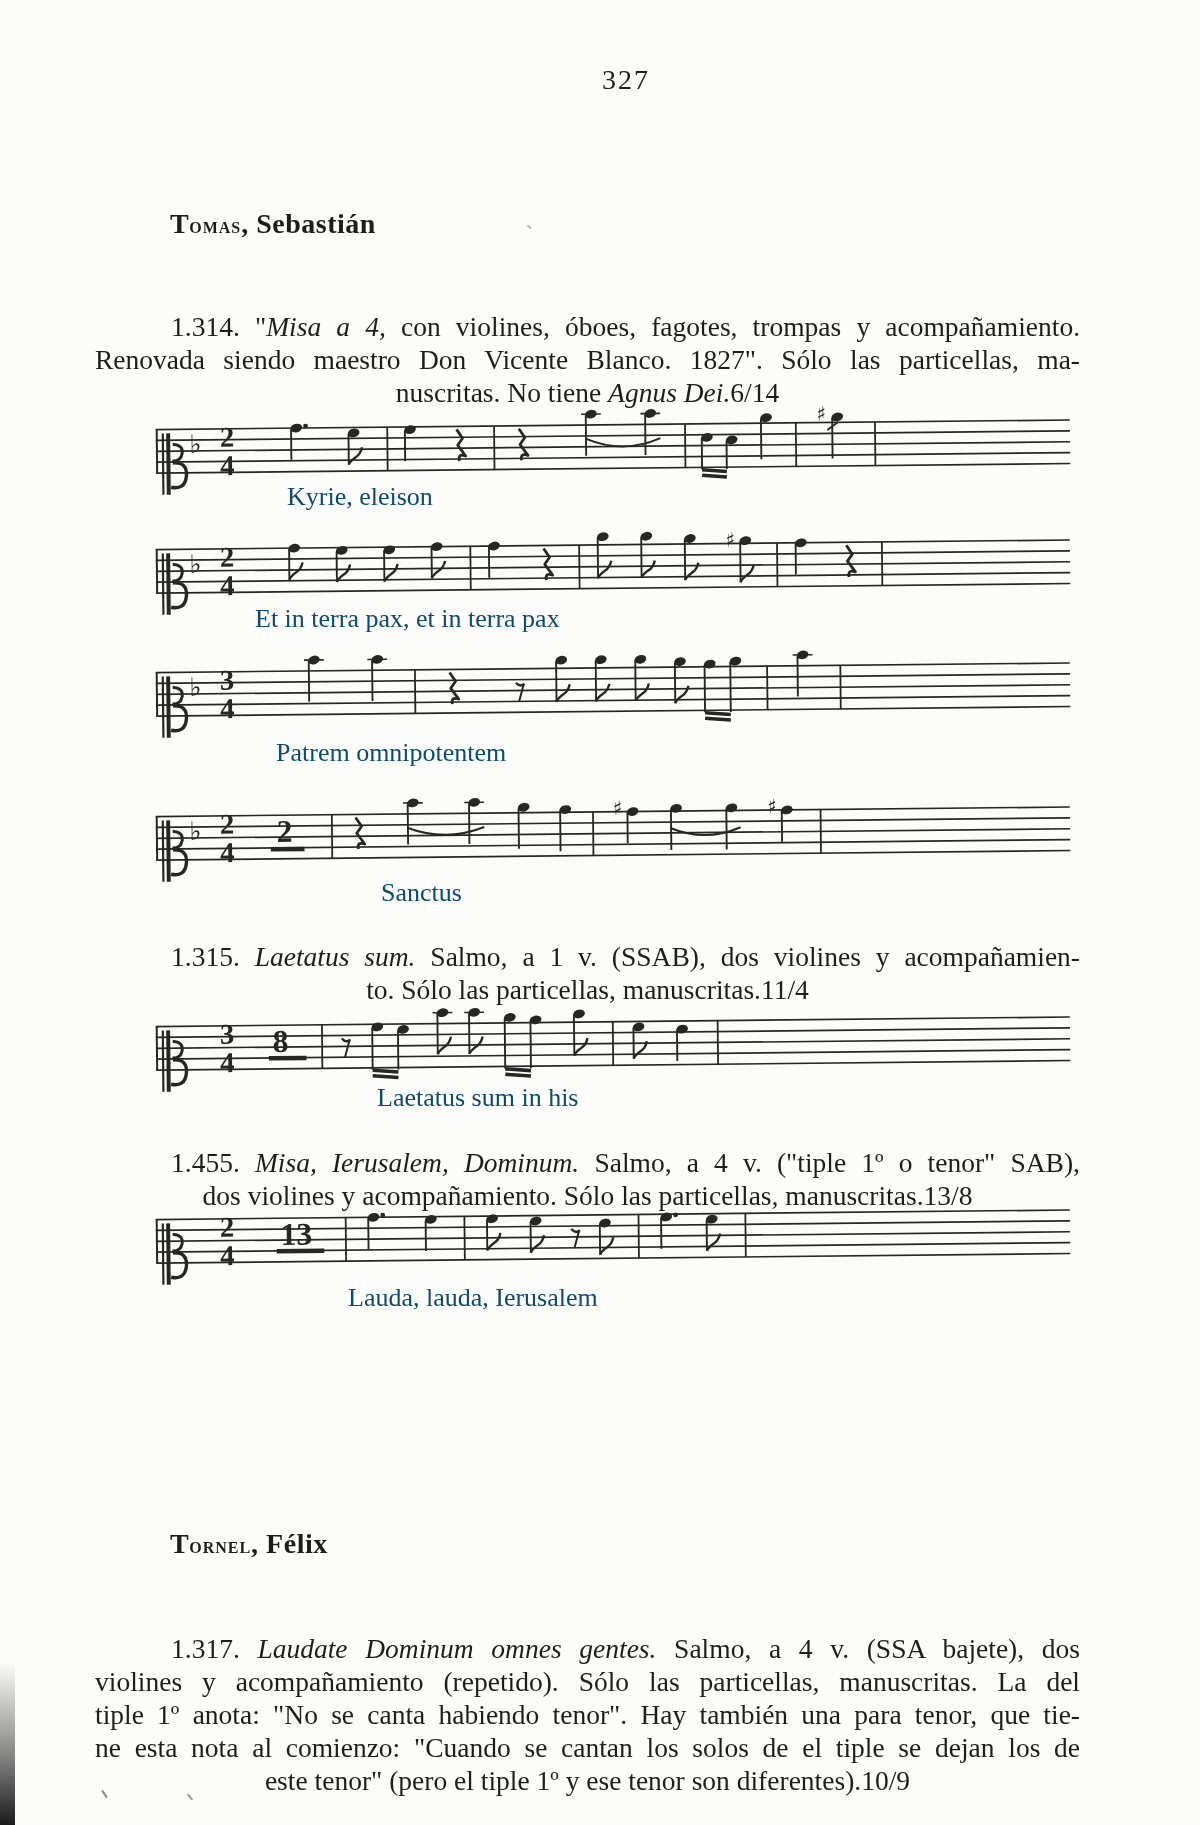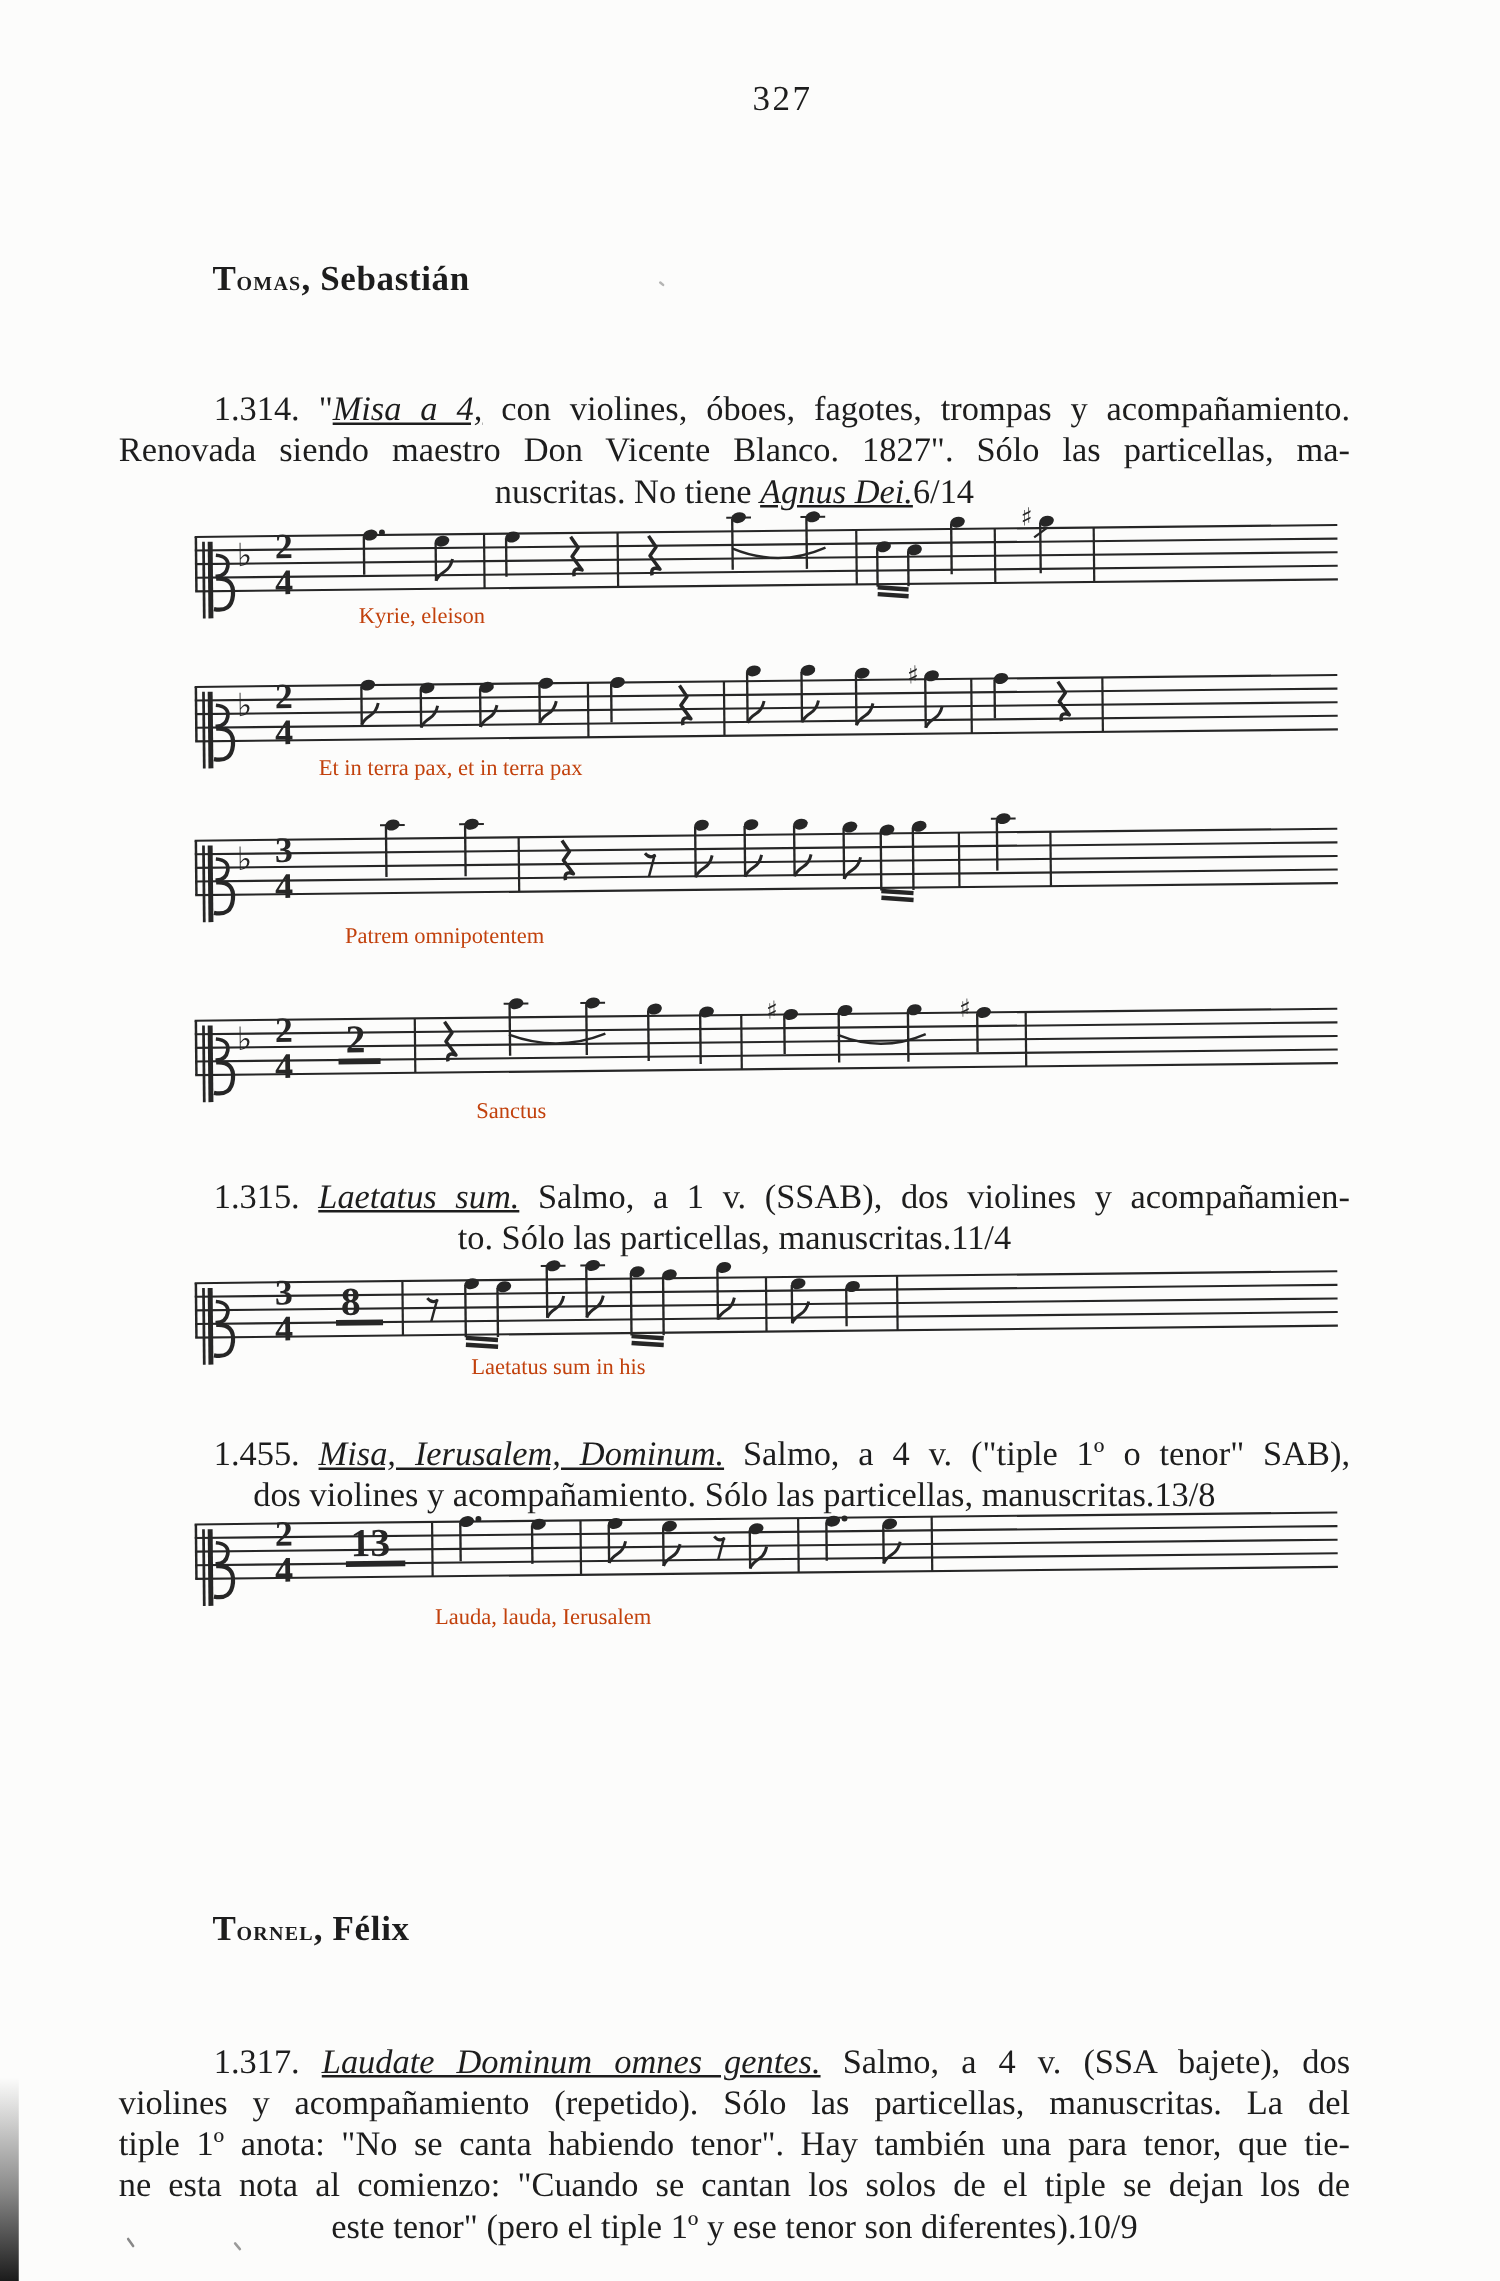--- a/index.html
+++ b/index.html
@@ -7,25 +7,25 @@
         font-family:"Liberation Serif", serif;color:#1d1d1d;overflow:hidden;margin:0 auto;}
   .pageno{position:absolute;top:64px;left:560px;width:132px;text-align:center;
           font-size:28px;letter-spacing:2px;}
   .heading{position:absolute;left:170px;font-size:28px;font-weight:bold;letter-spacing:.5px;}
   .heading .hcaps{font-size:16px;letter-spacing:1px;}
   .para{position:absolute;left:95px;width:985px;font-size:27.5px;line-height:33px;}
   .line{min-height:33px;white-space:normal;}
   .just{text-align:justify;text-align-last:justify;}
   .ind{text-indent:76px;}
   .split{display:flex;justify-content:center;text-align-last:auto;}
-  .it{font-style:italic;text-decoration:underline;}
+  .it{font-style:italic;}
   .shelf{white-space:nowrap;}
   .staffwrap{position:absolute;left:148px;width:930px;}
   .staffwrap svg{display:block;overflow:visible;}
-  .stafflabel{position:absolute;font-size:18px;color:#c2410c;}
+  .stafflabel{position:absolute;font-size:26px;color:#0c4a6e;}
   .shadow-left{position:absolute;left:0;top:1662px;width:15px;height:163px;
     background:linear-gradient(to bottom,rgba(60,60,60,0) 0%,rgba(45,45,45,.55) 55%,rgba(15,15,15,.95) 100%);}
   .speck{position:absolute;background:#4a4a4a;border-radius:1px;}
 </style>
 </head>
 <body>
 
 <div class="page">
 
   <div class="pageno">327</div>

